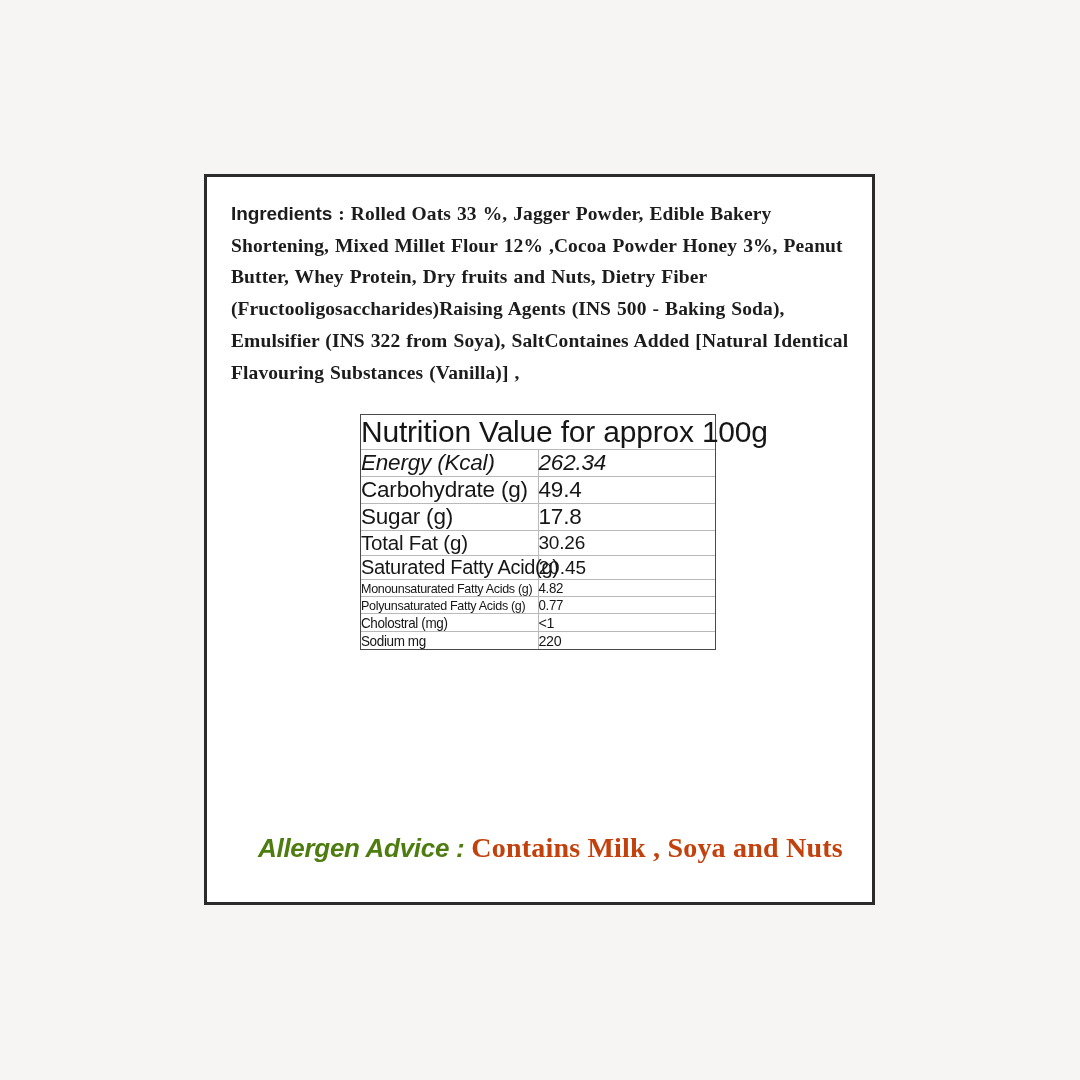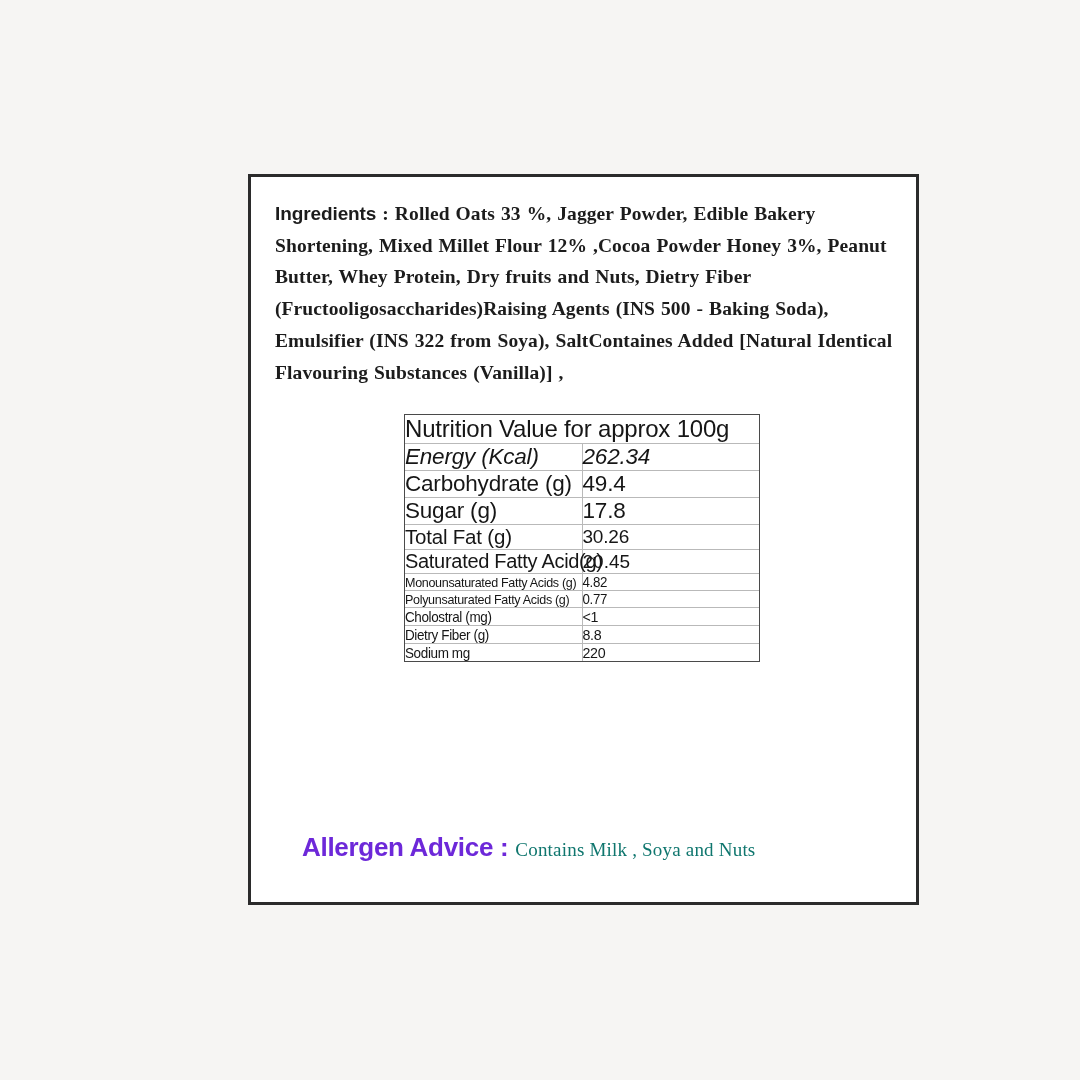--- a/index.html
+++ b/index.html
@@ -17,21 +17,20 @@
 
   #label-panel {
     position: absolute;
     left: 204px;
     top: 174px;
     width: 671px;
     height: 731px;
     background: #ffffff;
     border: 3px solid #2b2b2b;
     box-sizing: border-box;
-    margin-left: 44px;
   }
 
   
   #ingredients-block {
     position: absolute;
     left: 24px;
     top: 21px;
     width: 640px;
   }
   #ingredients-text {
@@ -73,21 +72,21 @@
     vertical-align: middle;
     color: #161616;
     font-family: "Liberation Sans", sans-serif;
   }
   #nutrition-table tr:first-child td { border-top: none; }
   .col-label { width: 196px; border-right: 1px solid #b9b9b9; }
   .col-value { width: 160px; }
 
   .nt-header td {
     border-right: none !important;
-    font-size: 24px;
+    font-size: 30px;
     padding: 6px 0 7px 9px;
     letter-spacing: -0.2px;
     white-space: nowrap;
   }
   
   .nt-header + tr td { border-top: 1px solid #9a9a9a; font-style: italic; }
 
   .r-lg td      { font-size: 22.5px;  padding: 4px 0 5px 9px; letter-spacing: -0.2px; }
   .r-lg td.col-value { padding-left: 11px; }
 
@@ -135,28 +134,29 @@
   #allergen-block {
     position: absolute;
     left: 51px;
     top: 655px;
     white-space: nowrap;
   }
   #allergen-heading {
     font-family: "Liberation Sans", sans-serif;
     font-weight: bold;
     font-size: 26px;
-    color: #6d28d9;
+    color: #4d7c0f;
     letter-spacing: -0.3px;
+    font-style: italic;
   }
   #allergen-body {
     font-family: "Liberation Serif", serif;
-    font-weight: normal;
-    font-size: 19px;
-    color: #0f766e;
+    font-weight: bold;
+    font-size: 28px;
+    color: #c2410c;
     letter-spacing: 0.2px;
     padding-left: 7px;
   }
 </style>
 </head>
 <body>
 
 <div id="label-panel">
 
   <div id="ingredients-block">
@@ -195,24 +195,20 @@
         </tr>
         <tr class="r-cond">
           <td class="col-label">Polyunsaturated Fatty Acids (g)</td>
           <td class="col-value">0.77</td>
         </tr>
         <tr class="r-sm r-nodiv">
           <td class="col-label">Cholostral (mg)</td>
           <td class="col-value">&lt;1</td>
         </tr>
         <tr class="r-sm r-sm-ind">
-          <td class="col-label">Dietry Fiber (g)</td>
-          <td class="col-value">8.8</td>
-        </tr>
-        <tr class="r-sm r-sm-ind">
           <td class="col-label">Sodium mg</td>
           <td class="col-value">220</td>
         </tr>
       </tbody>
     </table>
   </div>
 
   <div id="allergen-block">
     <span id="allergen-heading">Allergen Advice :</span><span id="allergen-body">Contains Milk , Soya and Nuts</span>
   </div>

